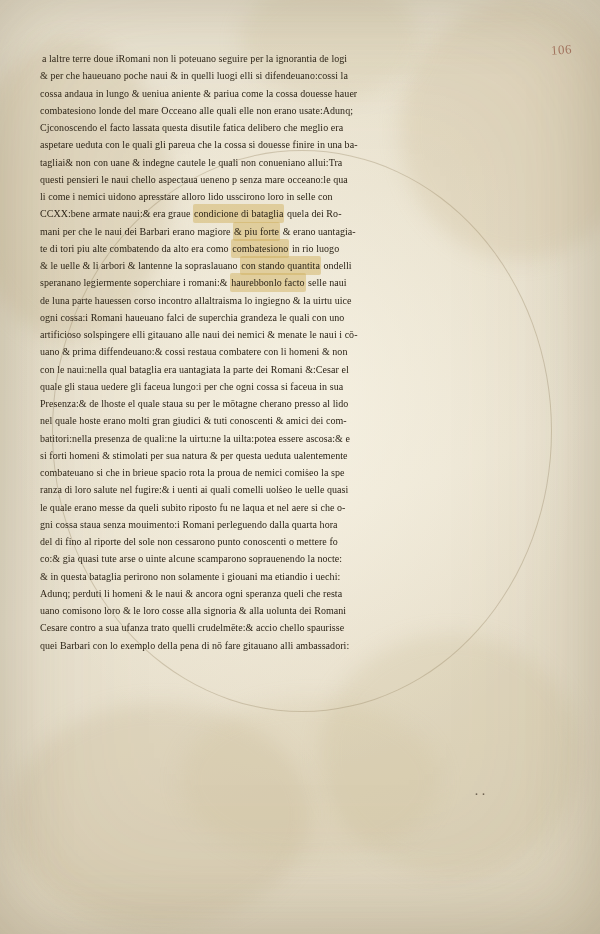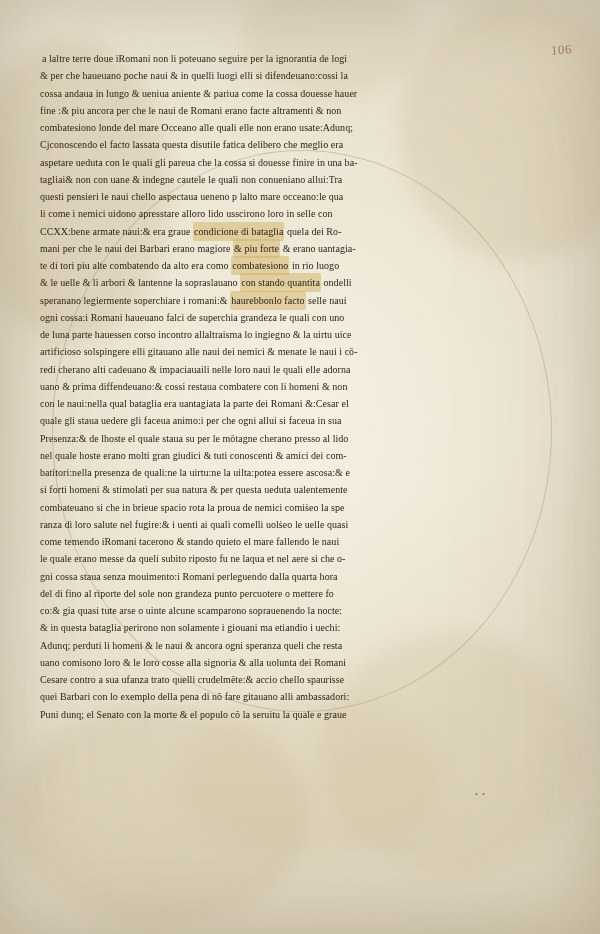--- a/index.html
+++ b/index.html
@@ -120,54 +120,50 @@
   <div class="stain s6"></div>
 
   <div class="ring"></div>
 
   <div class="folio-number">106</div>
 
   <div class="text-block">
     <div class="line indent">a laltre terre doue iRomani non li poteuano seguire per la ignorantia de logi</div>
     <div class="line">&amp; per che haueuano poche naui &amp; in quelli luogi elli si difendeuano:cossi la</div>
     <div class="line">cossa andaua in lungo &amp; ueniua aniente &amp; pariua come la cossa douesse hauer</div>
-    <div class="line">fine :&amp; piu ancora per che le naui de Romani erano facte altramenti &amp; non</div>
     <div class="line">combatesiono londe del mare Occeano alle quali elle non erano usate:Adunq;</div>
     <div class="line">Cjconoscendo el facto lassata questa disutile fatica delibero che meglio era</div>
     <div class="line">aspetare ueduta con le quali gli pareua che la cossa si douesse finire in una ba-</div>
     <div class="line">tagliai&amp; non con uane &amp; indegne cautele le quali non conueniano allui:Tra</div>
-    <div class="line">questi pensieri le naui chello aspectaua ueneno p lalto mare occeano:le qua</div>
+    <div class="line">questi pensieri le naui chello aspectaua ueneno p senza mare occeano:le qua</div>
     <div class="line">li come i nemici uidono apresstare alloro lido usscirono loro in selle con</div>
     <div class="line">CCXX:bene armate naui:&amp; era graue <span class="hl">condicione di bataglia</span> quela dei Ro-</div>
     <div class="line">mani per che le naui dei Barbari erano magiore <span class="hl">&amp; piu forte</span> &amp; erano uantagia-</div>
     <div class="line">te di tori piu alte combatendo da alto era como <span class="hl">combatesiono</span> in rio luogo</div>
     <div class="line">&amp; le uelle &amp; li arbori &amp; lantenne la sopraslauano <span class="hl">con stando quantita</span> ondelli</div>
     <div class="line">speranano legiermente soperchiare i romani:&amp; <span class="hl">haurebbonlo facto</span> selle naui</div>
+    <div class="line">de luna parte hauessen corso incontro allaltraisma lo ingiegno &amp; la uirtu uice</div>
     <div class="line">ogni cossa:i Romani haueuano falci de superchia grandeza le quali con uno</div>
-    <div class="line">de luna parte hauessen corso incontro allaltraisma lo ingiegno &amp; la uirtu uice</div>
     <div class="line">artificioso solspingere elli gitauano alle naui dei nemici &amp; menate le naui i cō-</div>
-    <div class="line">redi cherano alti cadeuano &amp; impaciauaili nelle loro naui le quali elle adorna</div>
     <div class="line">uano &amp; prima diffendeuano:&amp; cossi restaua combatere con li homeni &amp; non</div>
     <div class="line">con le naui:nella qual bataglia era uantagiata la parte dei Romani &amp;:Cesar el</div>
-    <div class="line">quale gli staua uedere gli faceua animo:i per che ogni allui si faceua in sua</div>
+    <div class="line">quale gli staua uedere gli faceua lungo:i per che ogni cossa si faceua in sua</div>
     <div class="line">Presenza:&amp; de lhoste el quale staua su per le mōtagne cherano presso al lido</div>
     <div class="line">nel quale hoste erano molti gran giudici &amp; tuti conoscenti &amp; amici dei com-</div>
     <div class="line">batitori:nella presenza de quali:ne la uirtu:ne la uilta:potea essere ascosa:&amp; e</div>
     <div class="line">si forti homeni &amp; stimolati per sua natura &amp; per questa ueduta ualentemente</div>
     <div class="line">combateuano si che in brieue spacio rota la proua de nemici comiṡeo la spe</div>
     <div class="line">ranza di loro salute nel fugire:&amp; i uenti ai quali comelli uolṡeo le uelle quasi</div>
-    <div class="line">come temendo iRomani tacerono &amp; stando quieto el mare fallendo le naui</div>
     <div class="line">le quale erano messe da queli subito riposto fu ne laqua et nel aere si che o-</div>
     <div class="line">gni cossa staua senza mouimento:i Romani perleguendo dalla quarta hora</div>
-    <div class="line">del di fino al riporte del sole non grandeza punto percuotere o mettere fo</div>
+    <div class="line">del di fino al riporte del sole non cessarono punto conoscenti o mettere fo</div>
     <div class="line">co:&amp; gia quasi tute arse o uinte alcune scamparono soprauenendo la nocte:</div>
     <div class="line">&amp; in questa bataglia perirono non solamente i giouani ma etiandio i uechi:</div>
     <div class="line">Adunq; perduti li homeni &amp; le naui &amp; ancora ogni speranza queli che resta</div>
     <div class="line">uano comisono loro &amp; le loro cosse alla signoria &amp; alla uolunta dei Romani</div>
     <div class="line">Cesare contro a sua ufanza trato quelli crudelmēte:&amp; accio chello spaurisse</div>
     <div class="line">quei Barbari con lo exemplo della pena di nō fare gitauano alli ambassadori:</div>
-    <div class="line">Puni dunq; el Senato con la morte &amp; el populo cō la seruitu la quale e graue</div>
   </div>
 
   <div class="marginal-dots">··</div>
 
   <div class="vignette"></div>
 </div>
 
 </body></html>

